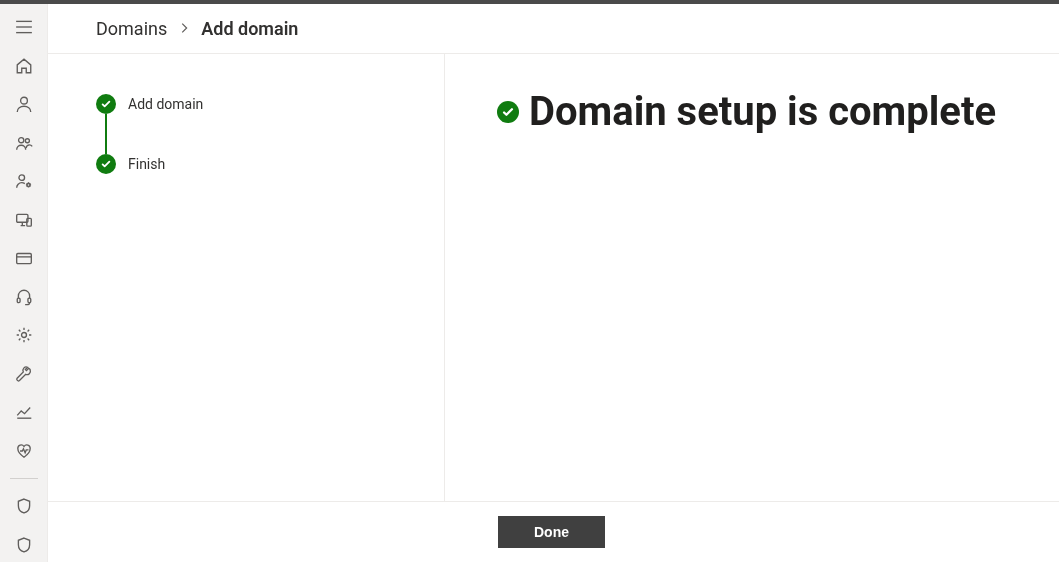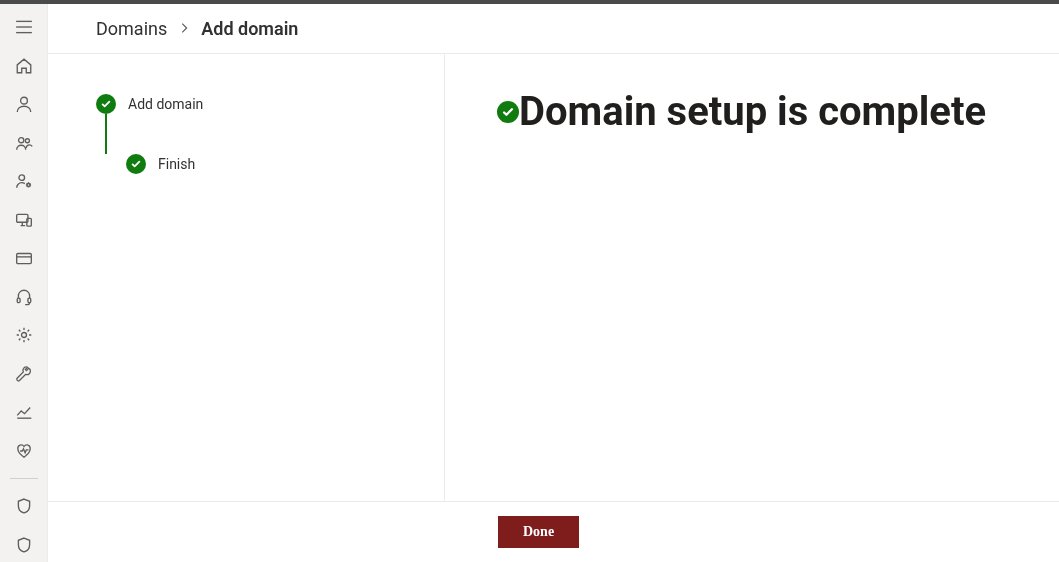--- a/index.html
+++ b/index.html
@@ -91,21 +91,21 @@
     position: relative;
   }
   .step {
     position: relative;
     display: flex;
     align-items: center;
     gap: 12px;
     height: 20px;
     margin-bottom: 40px;
   }
-  .step:last-child { margin-bottom: 0; margin-left: 30px; }
+  .step:last-child { margin-bottom: 0; }
   .step .connector {
     position: absolute;
     left: 9px;
     top: 20px;
     width: 2px;
     height: 40px;
     background: #107c10;
   }
   .step:last-child .connector { display: none; }
   .step-dot {
@@ -123,20 +123,21 @@
 
   .detail-col {
     flex: 1;
     padding: 36px 20px 20px 52px;
     min-width: 0;
   }
 
   .title-row {
     display: flex;
     align-items: center;
+    gap: 10px;
     margin-bottom: 20px;
   }
   .title-check {
     width: 22px;
     height: 22px;
     border-radius: 50%;
     background: #107c10;
     display: flex;
     align-items: center;
     justify-content: center;
@@ -153,28 +154,28 @@
   .desc {
     font-size: 14px;
     color: #323130;
   }
 
   .footer {
     border-top: 1px solid #edebe9;
     padding: 14px 0 14px 450px;
   }
   .btn-primary {
-    background: #7f1d1d;
+    background: #404040;
     color: #ffffff;
     border: none;
     font-size: 14px;
     font-weight: 600;
-    padding: 8px 25px;
+    padding: 8px 36px;
     cursor: pointer;
-    font-family: Liberation Serif, serif;
+    font-family: Liberation Sans, sans-serif;
   }
 </style>
 </head>
 <body>
 
 <div class="topbar"></div>
 
 <div class="app">
 
   <nav class="rail">

